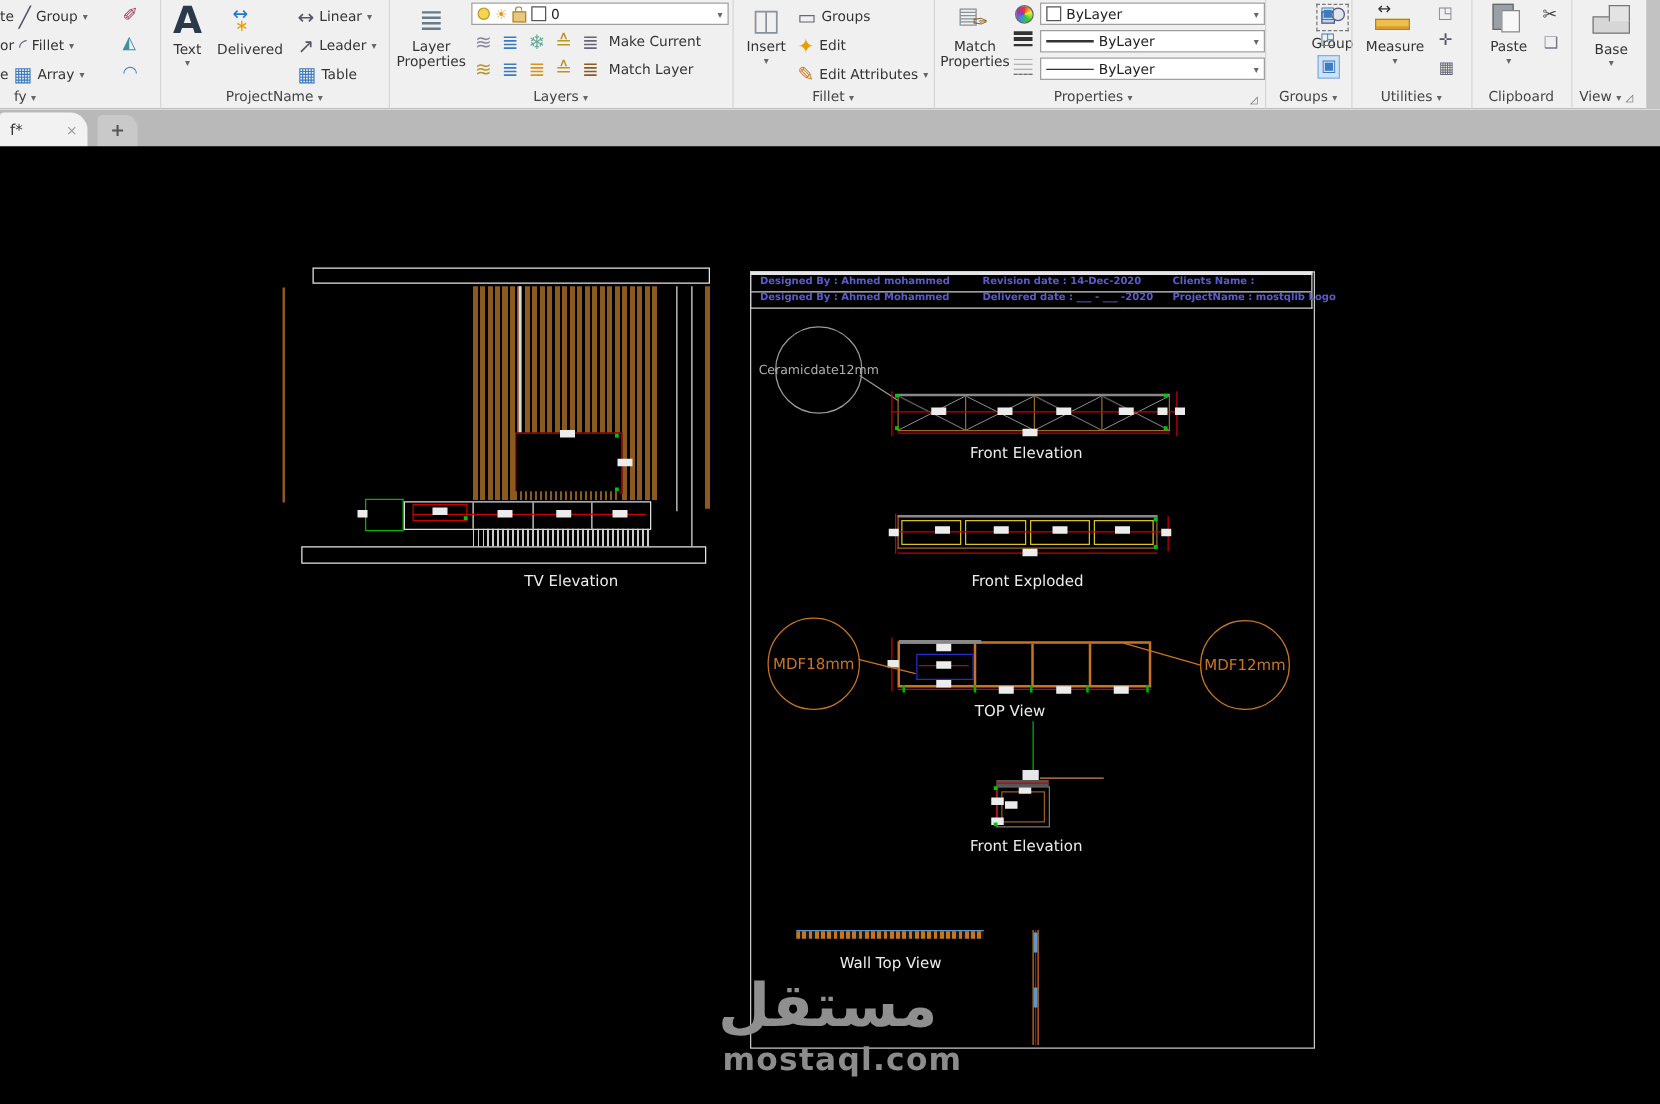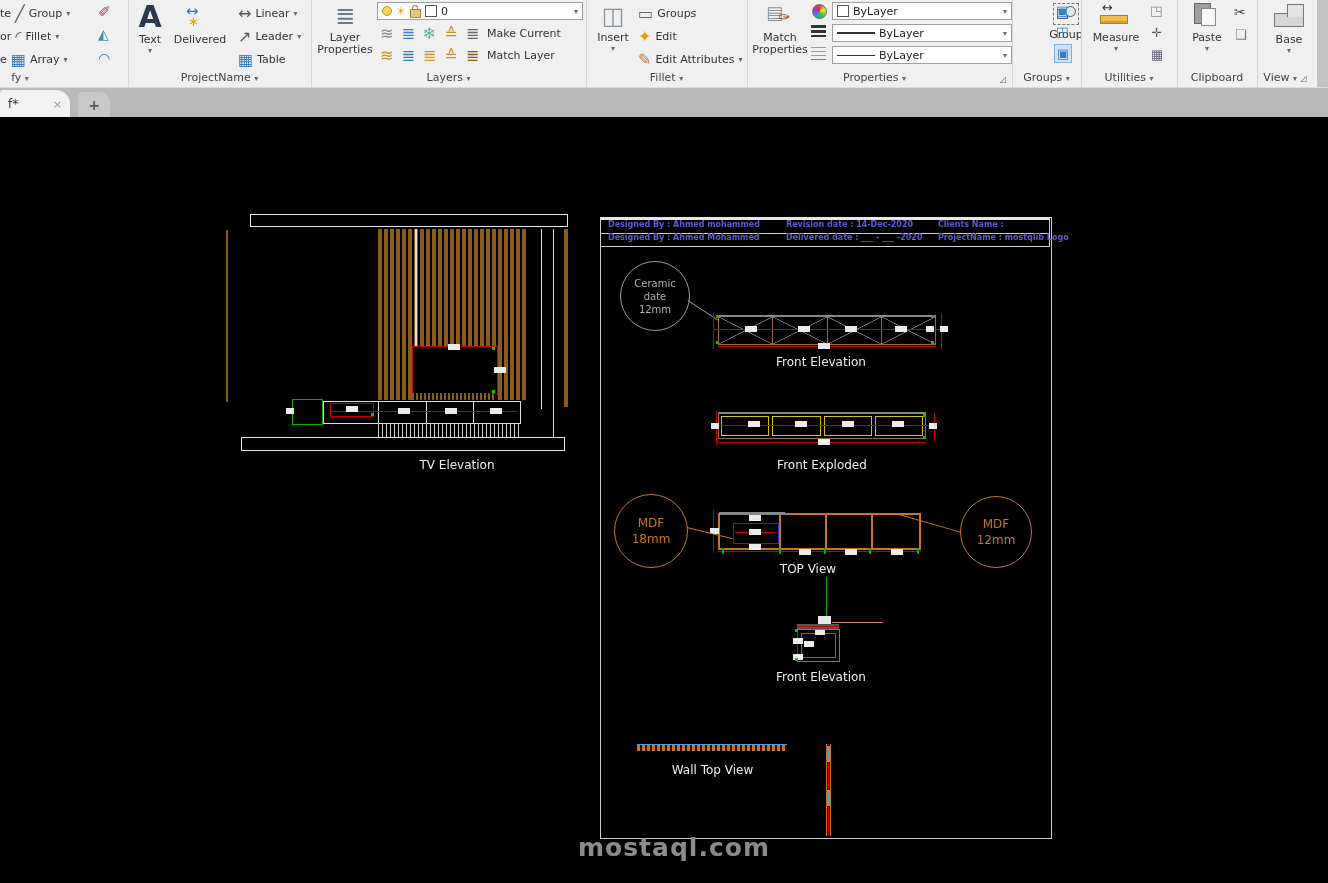--- a/index.html
+++ b/index.html
@@ -43,21 +43,21 @@
   .canvas{position:absolute;left:0;top:117px;width:1328px;height:766px;background:#000;overflow:hidden;}
   .wl{position:absolute;background:#ddd;}
   .rl{position:absolute;background:#c80000;}
   .gl{position:absolute;background:#00b400;}
   .dim{position:absolute;width:12px;height:6px;background:#ececec;}
   .gdot{position:absolute;width:3px;height:3px;background:#00c800;}
   .cadlabel{position:absolute;color:#ececec;font-size:12px;text-align:center;white-space:nowrap;}
   .xbay{flex:1;background:
      linear-gradient(to top right,transparent calc(50% - 0.7px),#909090 50%,transparent calc(50% + 0.7px)),
      linear-gradient(to bottom right,transparent calc(50% - 0.7px),#909090 50%,transparent calc(50% + 0.7px));}
-  .callout{position:absolute;border-radius:50%;display:flex;flex-direction:column;align-items:center;justify-content:center;text-align:center;}
+  .callout{position:absolute;border-radius:50%;display:flex;flex-direction:row;align-items:center;justify-content:center;text-align:center;}
   .leader{position:absolute;height:1px;transform-origin:0 0;}
   .tb-text{position:absolute;font-size:8px;font-weight:bold;color:#5b5bcf;white-space:nowrap;text-align:right;}
   .wm-ar{position:absolute;color:#8f8f8f;font-weight:bold;direction:rtl;}
   .wm-en{position:absolute;color:#8c8c8c;font-weight:bold;letter-spacing:1px;}
 </style>
 </head>
 <body>
 
 <div class="app">
 
@@ -433,15 +433,16 @@
 
       <div class="abs" style="left:637px;top:627px;width:150px;height:6px;border-top:1px solid #5a9ad0;background:repeating-linear-gradient(90deg,#c87424 0 3px,#181818 3px 5px);"></div>
       <div class="cadlabel" style="left:650px;top:646px;width:125px;">Wall Top View</div>
       <div class="abs" style="left:826px;top:627px;width:5px;height:92px;border-left:1px solid #c87424;border-right:1px solid #c87424;box-sizing:border-box;">
         <div class="rl" style="left:1px;top:0;width:1px;height:92px;"></div>
         <div class="abs" style="left:0;top:2px;width:3px;height:16px;background:#5a9ad0;"></div>
         <div class="abs" style="left:0;top:46px;width:3px;height:16px;background:#5a9ad0;"></div>
       </div>
     </div>
 
+    <div class="wm-ar" style="left:575px;top:660px;width:175px;font-size:48px;text-align:center;">مستقل</div>
     <div class="wm-en" style="left:578px;top:716px;width:170px;font-size:25px;text-align:right;">mostaql.com</div>
   </div>
 </div>
 
 </body></html>

